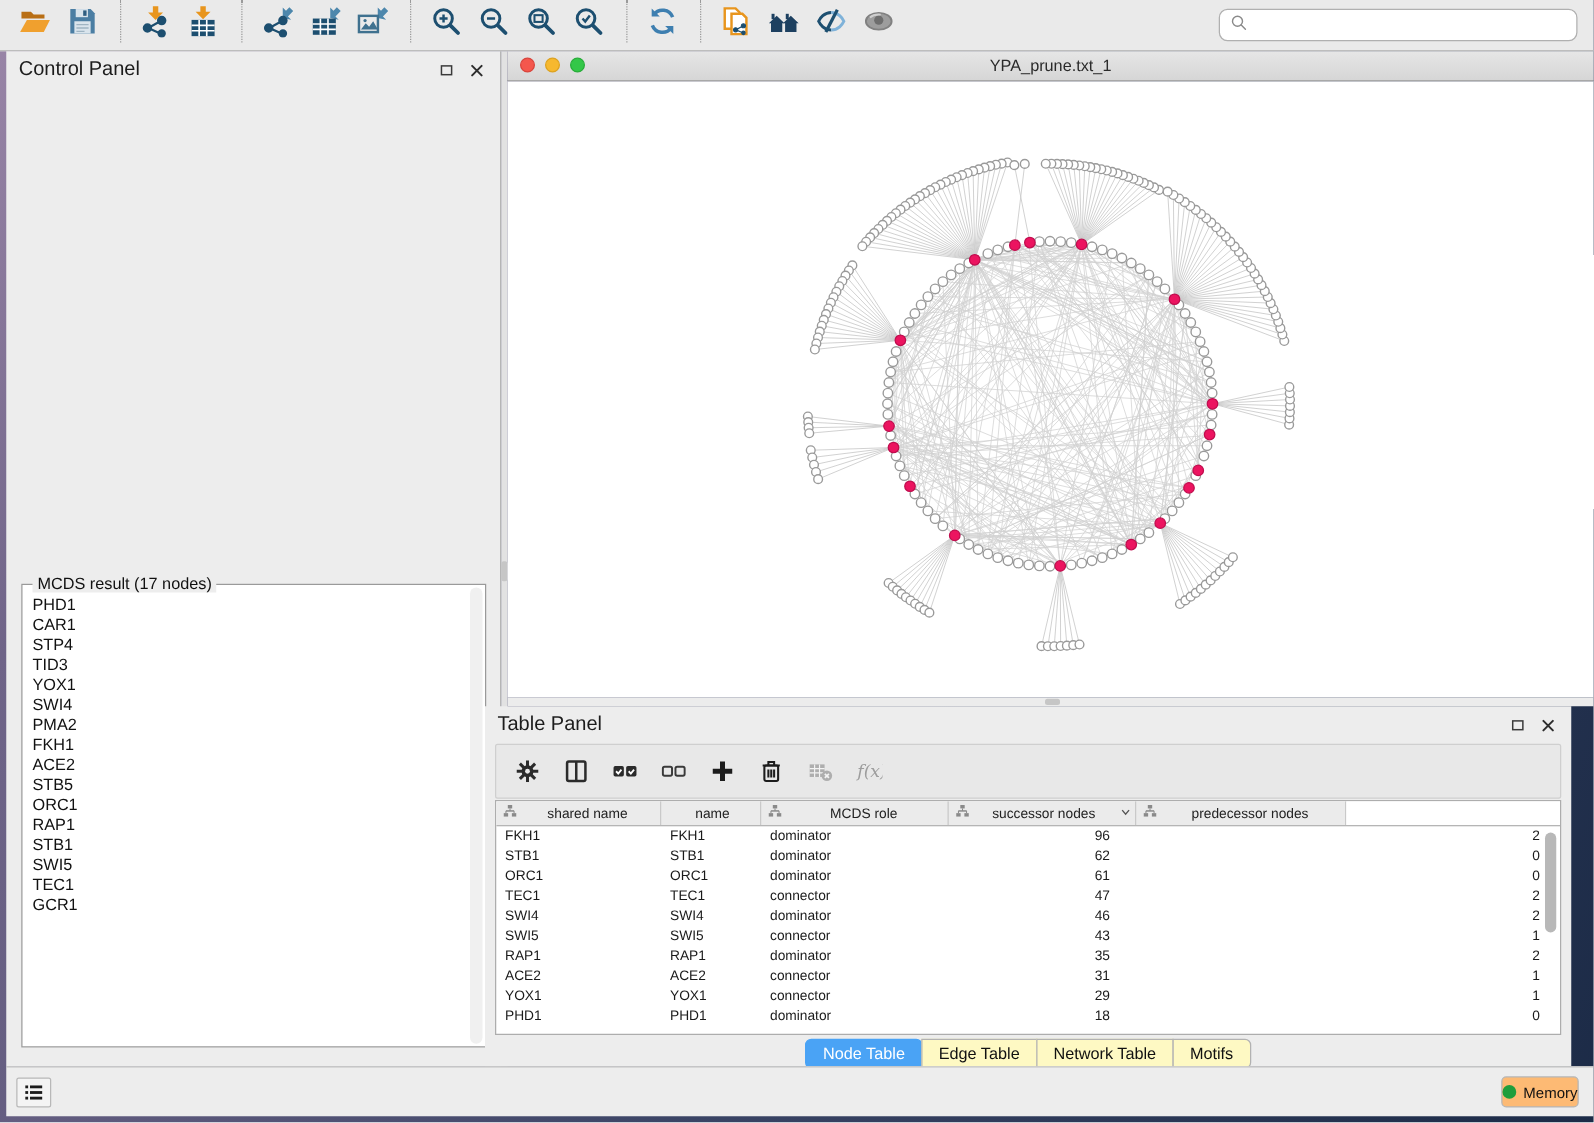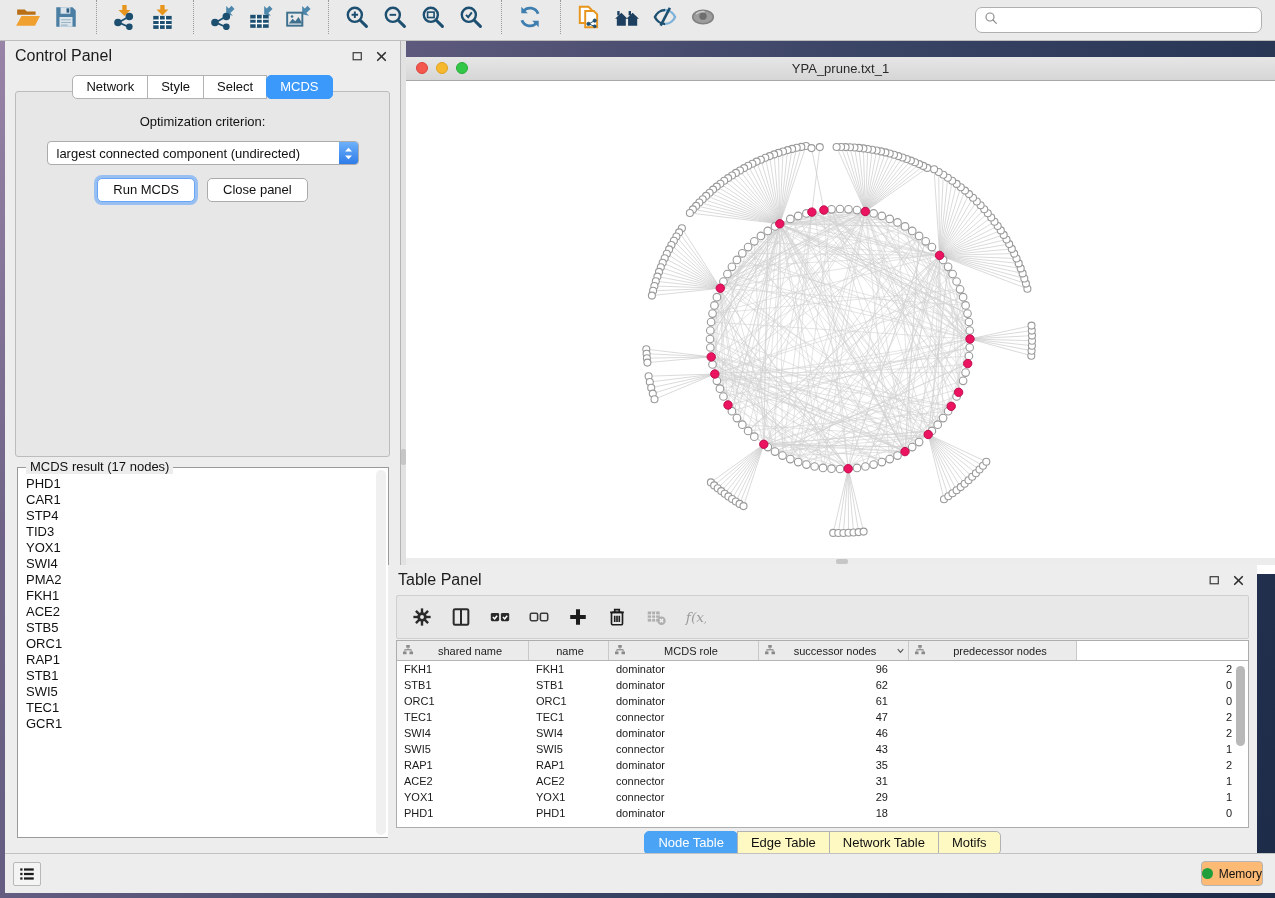--- a/index.html
+++ b/index.html
@@ -48,21 +48,21 @@
   .result-legend{position:absolute;left:8px;top:-9px;background:#ededed;padding:0 4px;font-size:13px;color:#111;}
   .result-list{position:absolute;left:1px;top:8px;right:14px;bottom:1px;overflow:hidden;}
   .result-item{font-size:13px;color:#111;line-height:16px;padding-left:7px;}
   .result-scroll{position:absolute;top:2px;right:2px;bottom:2px;width:10px;background:#f0f0f0;border-radius:5px;}
   
   .vsplit{position:absolute;left:401px;top:41px;width:5px;height:812px;background:#e2e2e2;}
   .vsplit .grip{position:absolute;left:0;top:408px;width:5px;height:16px;background:#c6c6c6;border-radius:2px;}
   
   .netwin{position:absolute;left:406px;top:41px;width:869px;height:517px;}
   .net-titlebar{height:23px;background:linear-gradient(#e6e6e6,#d6d6d6);border-bottom:1px solid #a8a8a8;
-                position:relative;display:flex;align-items:center;justify-content:center;margin-top:16px;}
+                position:relative;display:flex;align-items:center;justify-content:center;}
   .traffic{position:absolute;left:10px;top:5px;display:flex;}
   .light{width:12px;height:12px;border-radius:50%;margin-right:8px;box-sizing:border-box;}
   .light.red{background:#f4574d;border:1px solid #d9443c;}
   .light.yellow{background:#f6b82f;border:1px solid #dda21f;}
   .light.green{background:#33c748;border:1px solid #27ad39;}
   .net-title{font-size:13px;color:#2b2b2b;}
   .net-canvas{height:493px;background:#fff;}
   .net-canvas svg{display:block;}
   
   .hsplit{position:absolute;left:406px;top:558px;width:869px;height:7px;background:#ececec;}
@@ -279,42 +279,20 @@
       <button class="panel-btn">
           <svg viewBox="0 0 24 24">
             <rect x="4" y="5" width="15" height="13" fill="none" stroke="#3a3a3a" stroke-width="2.2"></rect>
           </svg>
         </button>
       <button class="panel-btn">
           <svg viewBox="0 0 24 24">
             <path d="M5 5l14 14M19 5L5 19" stroke="#2e2e2e" stroke-width="3" stroke-linecap="round"></path>
           </svg>
         </button>
-    </div>
-    <div class="cp-tabs">
-      <div class="cp-tab">Network</div>
-      <div class="cp-tab">Style</div>
-      <div class="cp-tab">Select</div>
-      <div class="cp-tab active">MCDS</div>
-    </div>
-    <div class="cp-content">
-      <div class="opt-label">Optimization criterion:</div>
-      <div class="selectbox">
-        <span class="sel-text">largest connected component (undirected)</span>
-        <span class="sel-stepper">
-            <svg viewBox="0 0 16 22">
-              <path d="M3.5 8.5L8 3.5l4.5 5z" fill="#fff"></path>
-              <path d="M3.5 13.5L8 18.5l4.5-5z" fill="#fff"></path>
-            </svg>
-          </span>
-      </div>
-      <div class="btn-row">
-        <button class="push-btn focused">Run MCDS</button>
-        <button class="push-btn">Close panel</button>
-      </div>
     </div>
     <div class="result-box">
       <span class="result-legend">MCDS result (17 nodes)</span>
       <div class="result-list" id="result-list">
           <div class="result-item">PHD1</div>
           <div class="result-item">CAR1</div>
           <div class="result-item">STP4</div>
           <div class="result-item">TID3</div>
           <div class="result-item">YOX1</div>
           <div class="result-item">SWI4</div>

